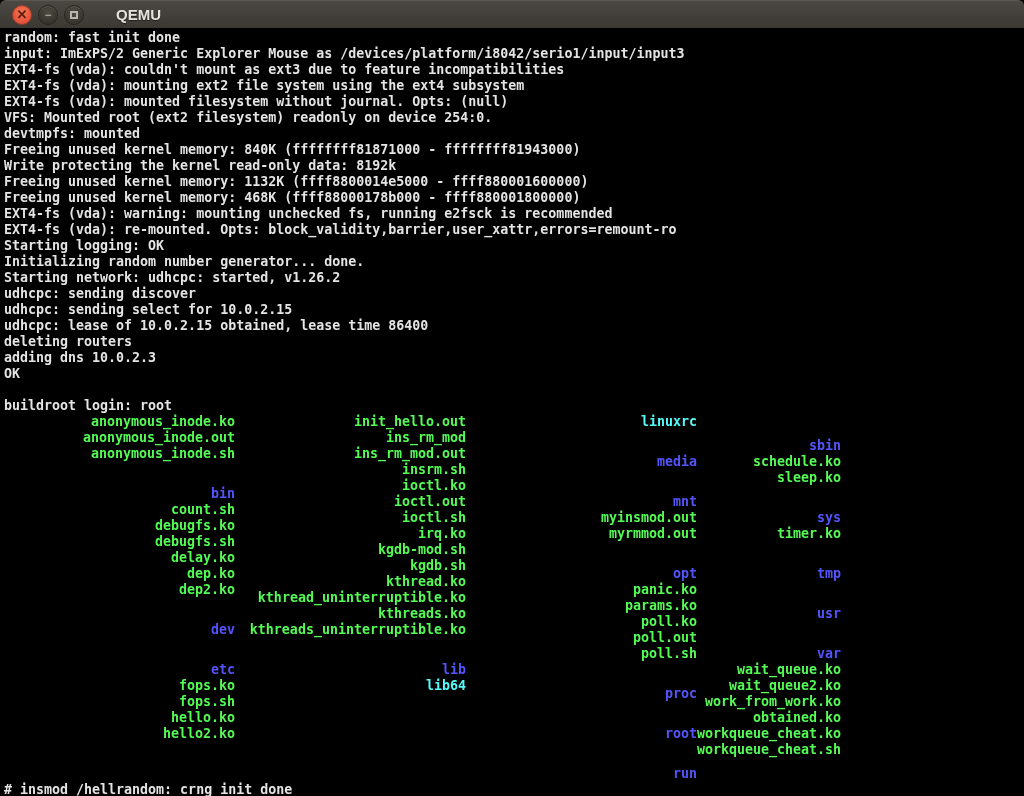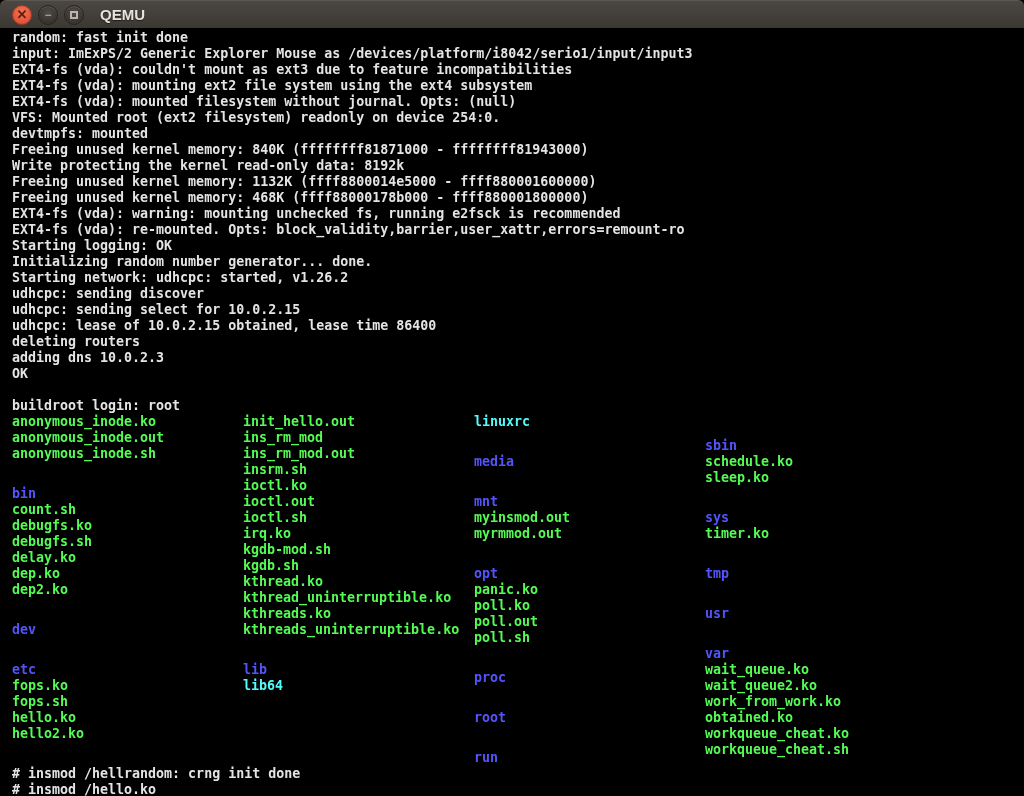--- a/index.html
+++ b/index.html
@@ -32,37 +32,37 @@
   .tb-btn.plain {
     background: radial-gradient(circle at 50% 35%, #4e4a44, #38352f 70%);
     border: 1px solid #26241f;
     box-shadow: inset 0 1px 0 #5b574f;
     color: #c9c5bc; font-size: 12px; line-height: 1;
   }
   .tb-btn .sq {
     width: 8px; height: 8px; border: 2px solid #b9b5ac; display: block;
   }
   .tb-title {
-    margin-left: 16px;
+    margin-left: 32px;
     font-family: "Liberation Sans", sans-serif;
     font-weight: bold; font-size: 15px; color: #e6e3dd;
     text-shadow: 0 1px 1px #1e1c19;
   }
 
   
   .terminal {
     width: 1024px; height: 652px;
     background: var(--background, #000);
     color: var(--foreground, #e4e4e4);
     font-size: 13.3px; font-weight: bold;
-    padding: 2px 0 0 12px;
+    padding: 2px 0 0 4px;
     cursor: text;
   }
   .line { height: 16px; line-height: 16px; white-space: pre; }
-  .ls-grid { display: flex; }
+  .ls-grid { display: flex; text-align: right; }
   .ls-col { width: 231px; }
   .ls-col:last-child { width: auto; }
   .c-file { color: var(--file-green, #54fb54); }
   .c-dir  { color: var(--dir-blue, #5454fc); margin-top: 24px; }
   .c-link { color: var(--link-cyan, #54fbfb); }
   .prompt-line { height: 16px; line-height: 16px; white-space: pre; }
   .cursor {
     display: inline-block; width: 8px; height: 4px;
     background: #b9b9b9; vertical-align: baseline; margin-bottom: -2px;
   }
@@ -151,20 +151,21 @@
           <div class="line c-link">lib64</div>
         </div>
         <div class="ls-col">
           <div class="line c-link">linuxrc</div>
           <div class="line c-dir">media</div>
           <div class="line c-dir">mnt</div>
           <div class="line c-file">myinsmod.out</div>
           <div class="line c-file">myrmmod.out</div>
           <div class="line c-dir">opt</div>
           <div class="line c-file">panic.ko</div>
+          <div class="line c-file">params.ko</div>
           <div class="line c-file">poll.ko</div>
           <div class="line c-file">poll.out</div>
           <div class="line c-file">poll.sh</div>
           <div class="line c-dir">proc</div>
           <div class="line c-dir">root</div>
           <div class="line c-dir">run</div>
         </div>
         <div class="ls-col">
           <div class="line c-dir">sbin</div>
           <div class="line c-file">schedule.ko</div>

